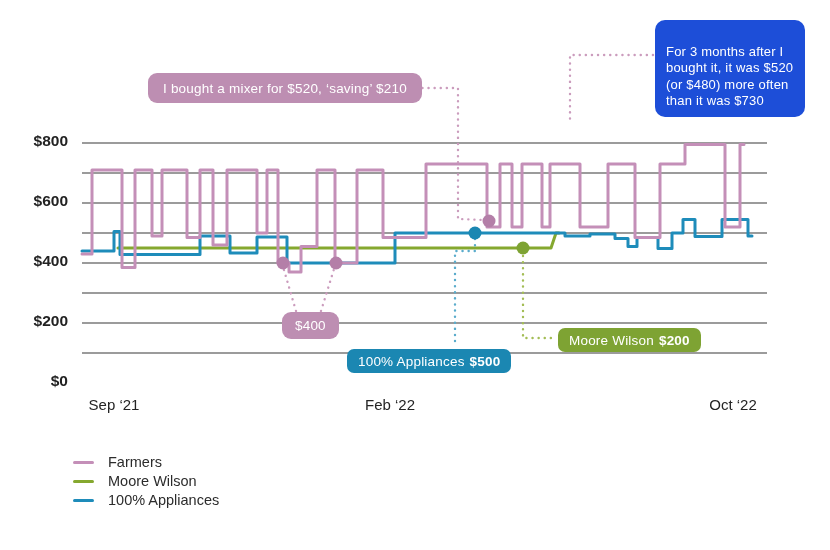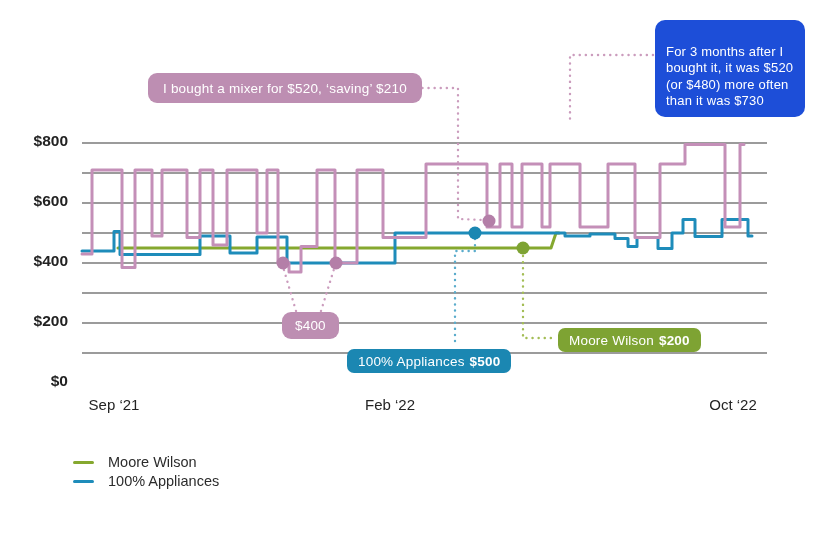--- a/index.html
+++ b/index.html
@@ -83,20 +83,24 @@
     <span class="price">$500</span>
   </div>
 
   <div class="badge" id="badge-moore" style="background: rgb(126, 163, 51);">
     <span>Moore Wilson</span>
     <span class="price">$200</span>
   </div>
 
   <div id="legend">
     <div class="legend-row">
+      <span class="legend-swatch" style="background: rgb(196, 143, 184);"></span>
+      <span class="legend-label">Farmers</span>
+    </div>
+    <div class="legend-row">
       <span class="legend-swatch" style="background: rgb(133, 168, 47);"></span>
       <span class="legend-label">Moore Wilson</span>
     </div>
     <div class="legend-row">
       <span class="legend-swatch" style="background: rgb(30, 140, 186);"></span>
       <span class="legend-label">100% Appliances</span>
     </div>
   </div>
 
 </div>

